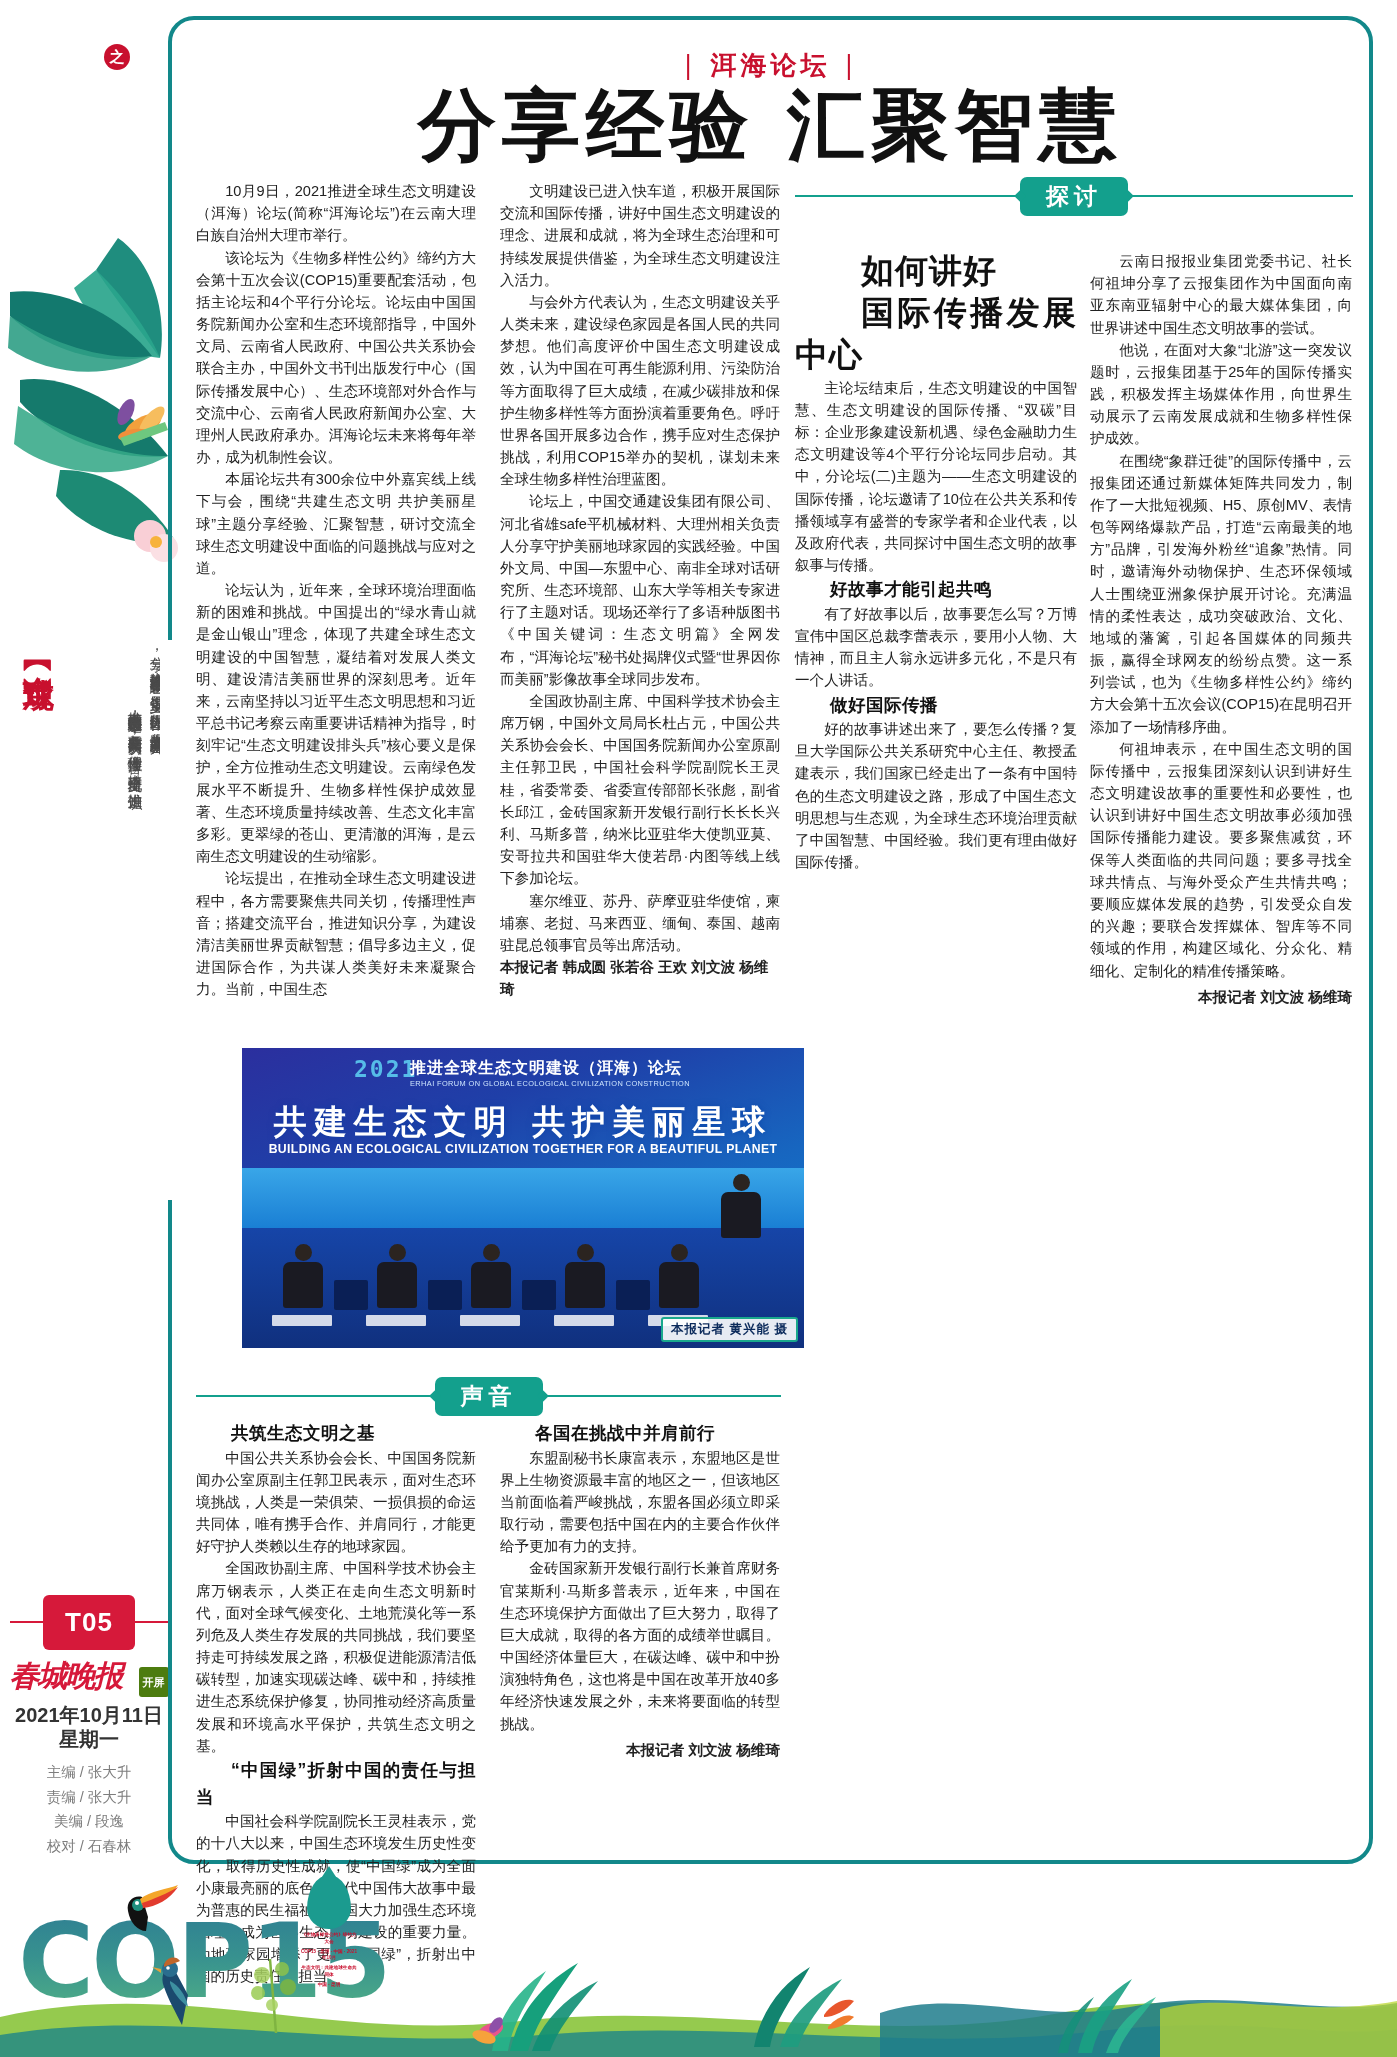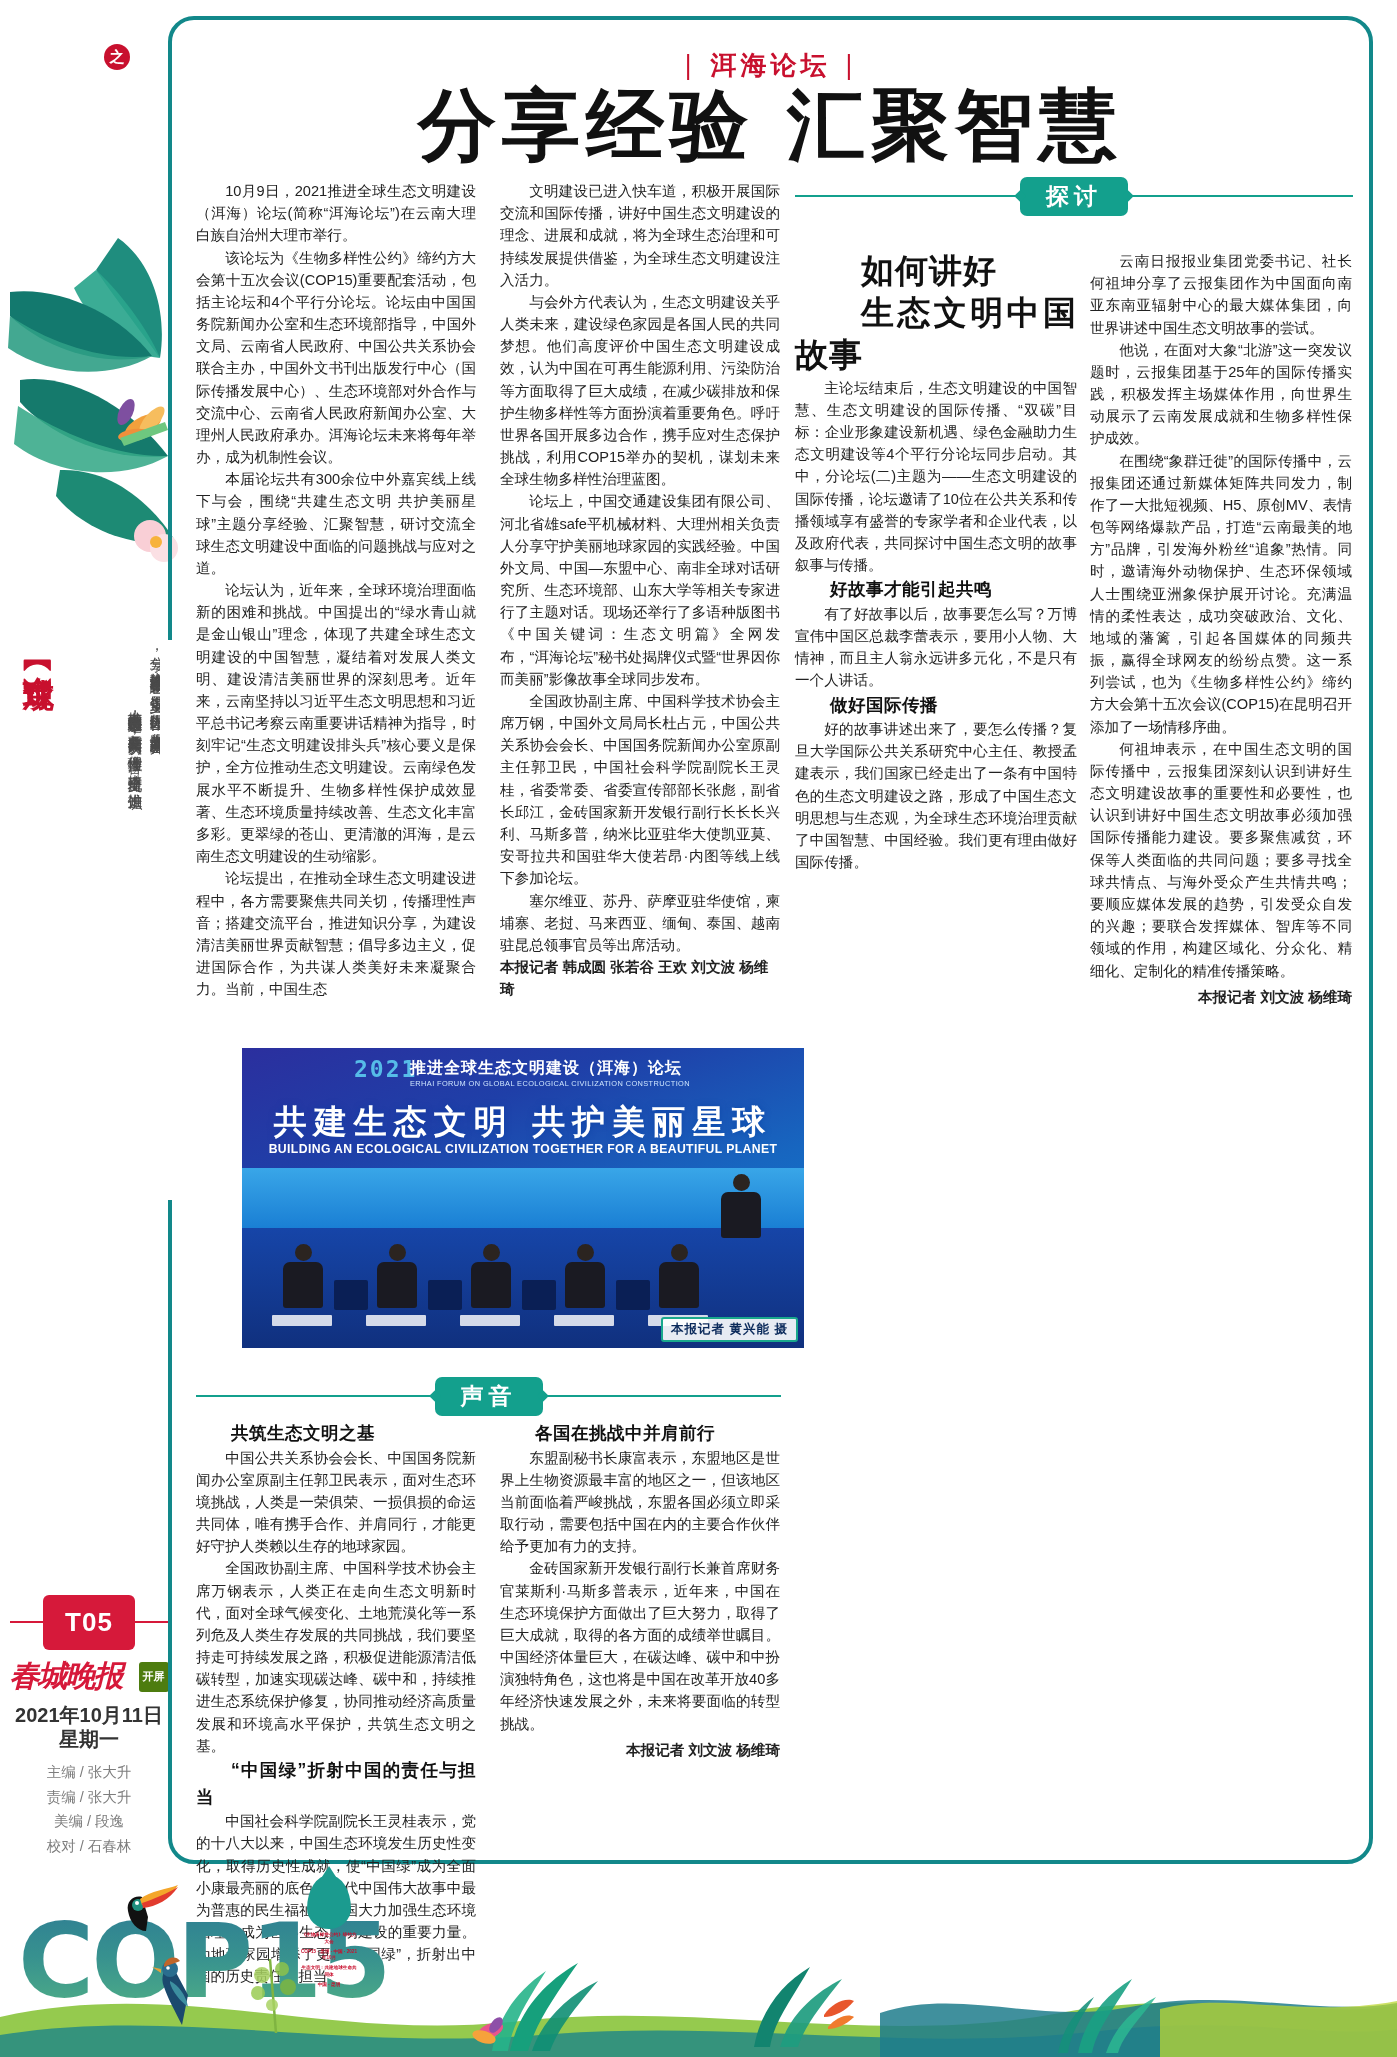--- a/index.html
+++ b/index.html
@@ -63,21 +63,21 @@
   
   .mast{position:absolute;left:0;top:1600px;width:178px;text-align:center;}
   .pagebadge-wrap{position:relative;height:44px;display:flex;align-items:center;justify-content:center;}
   .pagebadge-line{position:absolute;left:10px;right:10px;top:21px;height:2px;background:#d6193a;}
   .pagebadge{
     position:relative;z-index:2;background:#d6193a;color:#fff;
     font-weight:bold;font-size:26px;padding:12px 22px;border-radius:6px;
     font-family:"Liberation Sans",sans-serif;letter-spacing:1px;
   }
   .paper-logo{
-    margin-top:12px;display:flex;align-items:center;justify-content:center;gap:17px;
+    margin-top:12px;display:flex;align-items:flex-end;justify-content:center;gap:17px;
   }
   .paper-name{
     font-family:"DejaVu Serif",serif;font-size:30px;font-weight:bold;color:#d6193a;
     font-style:italic;letter-spacing:-2px;
   }
   .paper-seal{
     width:30px;height:30px;background:#4d7c0f;color:#fff;border-radius:3px;
     font-size:11px;line-height:13px;display:flex;align-items:center;justify-content:center;
     font-weight:bold;
   }
@@ -306,21 +306,21 @@
   </div>
 
   <div class="sectab" id="tab-tantao">
     <div class="line"></div>
     <div class="pill">探讨</div>
     <div class="line"></div>
   </div>
 
   <div class="col" id="c3">
     <p class="subhead">如何讲好</p>
-    <p class="subhead">生态文明中国故事</p>
+    <p class="subhead">国际传播发展中心</p>
     <p>主论坛结束后，生态文明建设的中国智慧、生态文明建设的国际传播、“双碳”目标：企业形象建设新机遇、绿色金融助力生态文明建设等4个平行分论坛同步启动。其中，分论坛(二)主题为——生态文明建设的国际传播，论坛邀请了10位在公共关系和传播领域享有盛誉的专家学者和企业代表，以及政府代表，共同探讨中国生态文明的故事叙事与传播。</p>
     <p class="minihead">好故事才能引起共鸣</p>
     <p>有了好故事以后，故事要怎么写？万博宣伟中国区总裁李蕾表示，要用小人物、大情神，而且主人翁永远讲多元化，不是只有一个人讲话。</p>
     <p class="minihead">做好国际传播</p>
     <p>好的故事讲述出来了，要怎么传播？复旦大学国际公共关系研究中心主任、教授孟建表示，我们国家已经走出了一条有中国特色的生态文明建设之路，形成了中国生态文明思想与生态观，为全球生态环境治理贡献了中国智慧、中国经验。我们更有理由做好国际传播。</p>
   </div>
 
   <div class="col" id="c4">
     <p>云南日报报业集团党委书记、社长何祖坤分享了云报集团作为中国面向南亚东南亚辐射中心的最大媒体集团，向世界讲述中国生态文明故事的尝试。</p>
     <p>他说，在面对大象“北游”这一突发议题时，云报集团基于25年的国际传播实践，积极发挥主场媒体作用，向世界生动展示了云南发展成就和生物多样性保护成效。</p>

